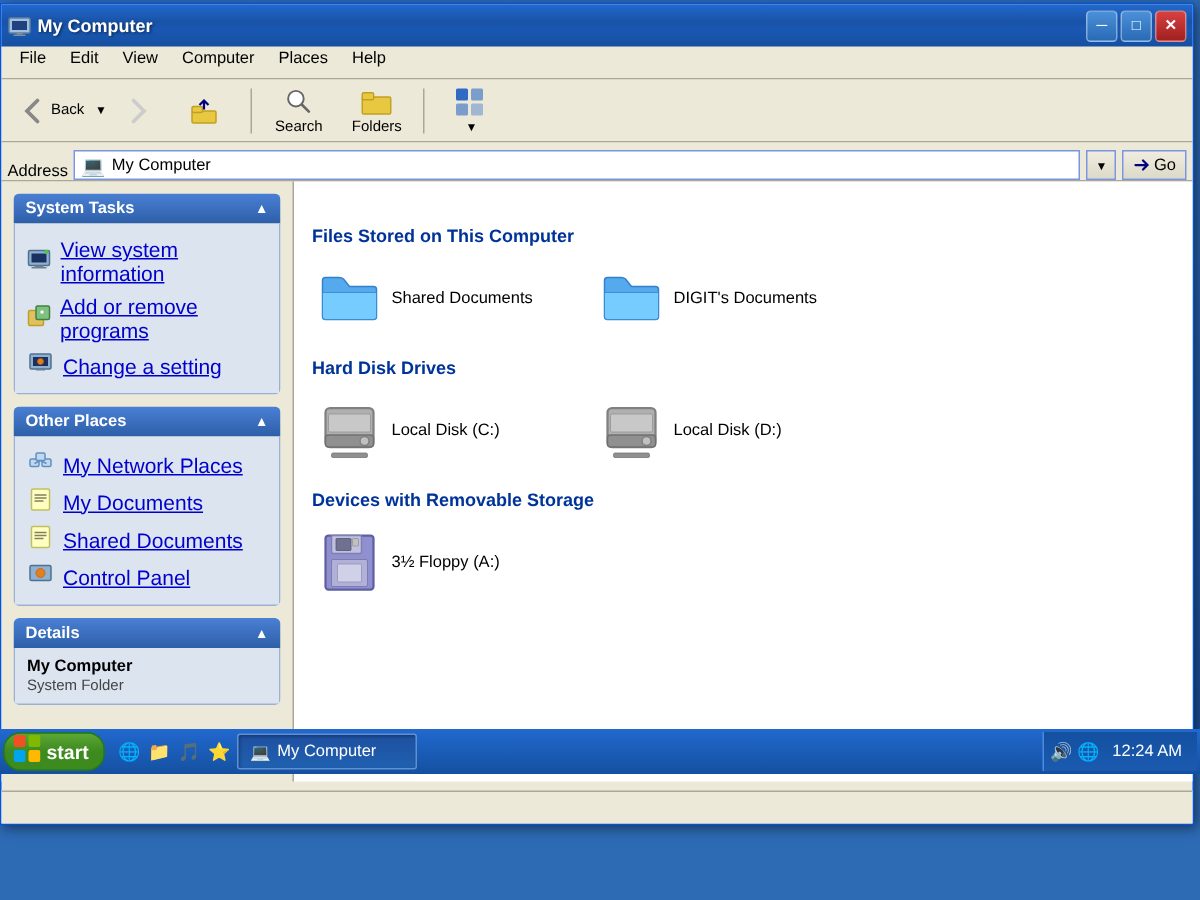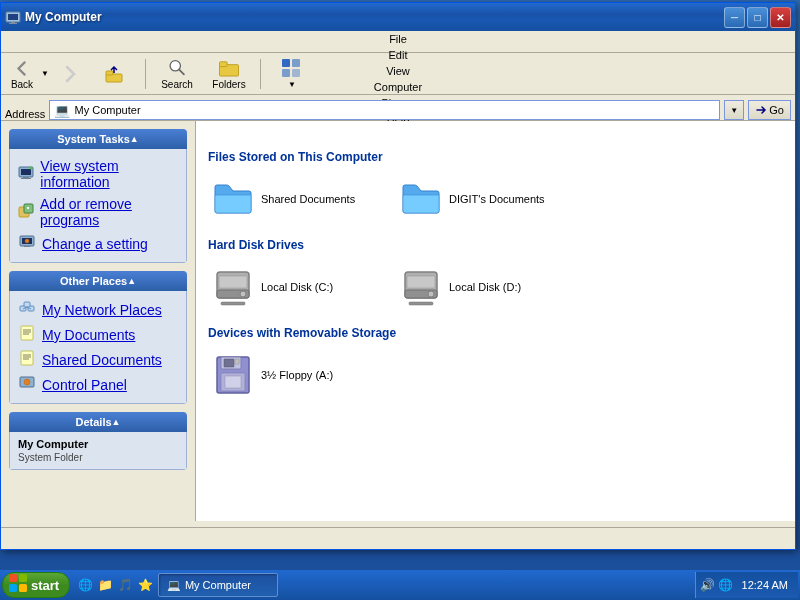--- a/index.html
+++ b/index.html
@@ -9,21 +9,21 @@
       background: #2d6bb5;
       font-family: 'Tahoma', 'Arial', sans-serif;
       font-size: 11px;
       overflow: hidden;
       position: relative;
     }
 
     
     .desktop {
       width: 800px;
-      height: 600px;
+      height: 516px;
       background: linear-gradient(180deg, #2d6bb5 0%, #1a4d9a 100%);
       position: relative;
       text-decoration: underline;
     }
 
     
     .window {
       position: absolute;
       top: 2px;
       left: 0px;
@@ -78,24 +78,23 @@
     }
     .tb-btn.minimize { background: linear-gradient(180deg, #4a90d9 0%, #2a6ab5 100%); }
     .tb-btn.maximize { background: linear-gradient(180deg, #4a90d9 0%, #2a6ab5 100%); }
     .tb-btn.close { background: linear-gradient(180deg, #d94040 0%, #a02020 100%); }
 
     
     .menu-bar {
       background: #ece9d8;
       height: 22px;
       display: flex;
-      align-items: center;
+      align-items: flex-start;
       padding: 0 4px;
       border-bottom: 1px solid #aca899;
-      flex-direction: column;
     }
     .menu-item {
       padding: 2px 8px;
       cursor: pointer;
       font-size: 11px;
       color: #000;
     }
 
     
     .toolbar {
@@ -123,21 +122,21 @@
       gap: 2px;
     }
     .toolbar-sep {
       width: 1px;
       height: 30px;
       background: #aca899;
       margin: 0 4px;
     }
     .back-arrow {
       display: flex;
-      flex-direction: column;
+      flex-direction: row;
       align-items: center;
       justify-content: center;
       height: 38px;
       padding: 2px 4px;
       cursor: pointer;
       border: 1px solid transparent;
       border-radius: 2px;
       font-size: 10px;
       color: #666;
     }
@@ -239,21 +238,21 @@
       overflow: hidden;
     }
     .panel-section-header {
       background: linear-gradient(180deg, #4a7fd4 0%, #2d5fa8 100%);
       color: white;
       padding: 4px 8px;
       font-size: 11px;
       font-weight: bold;
       display: flex;
       align-items: center;
-      justify-content: center;
+      justify-content: space-between;
       cursor: pointer;
     }
     .panel-section-header .collapse-icon { font-size: 9px; }
     .panel-section-body {
       background: #dce4f0;
       padding: 6px 8px;
       border: 1px solid #9bb0d4;
       border-top: none;
     }
     .panel-link {

